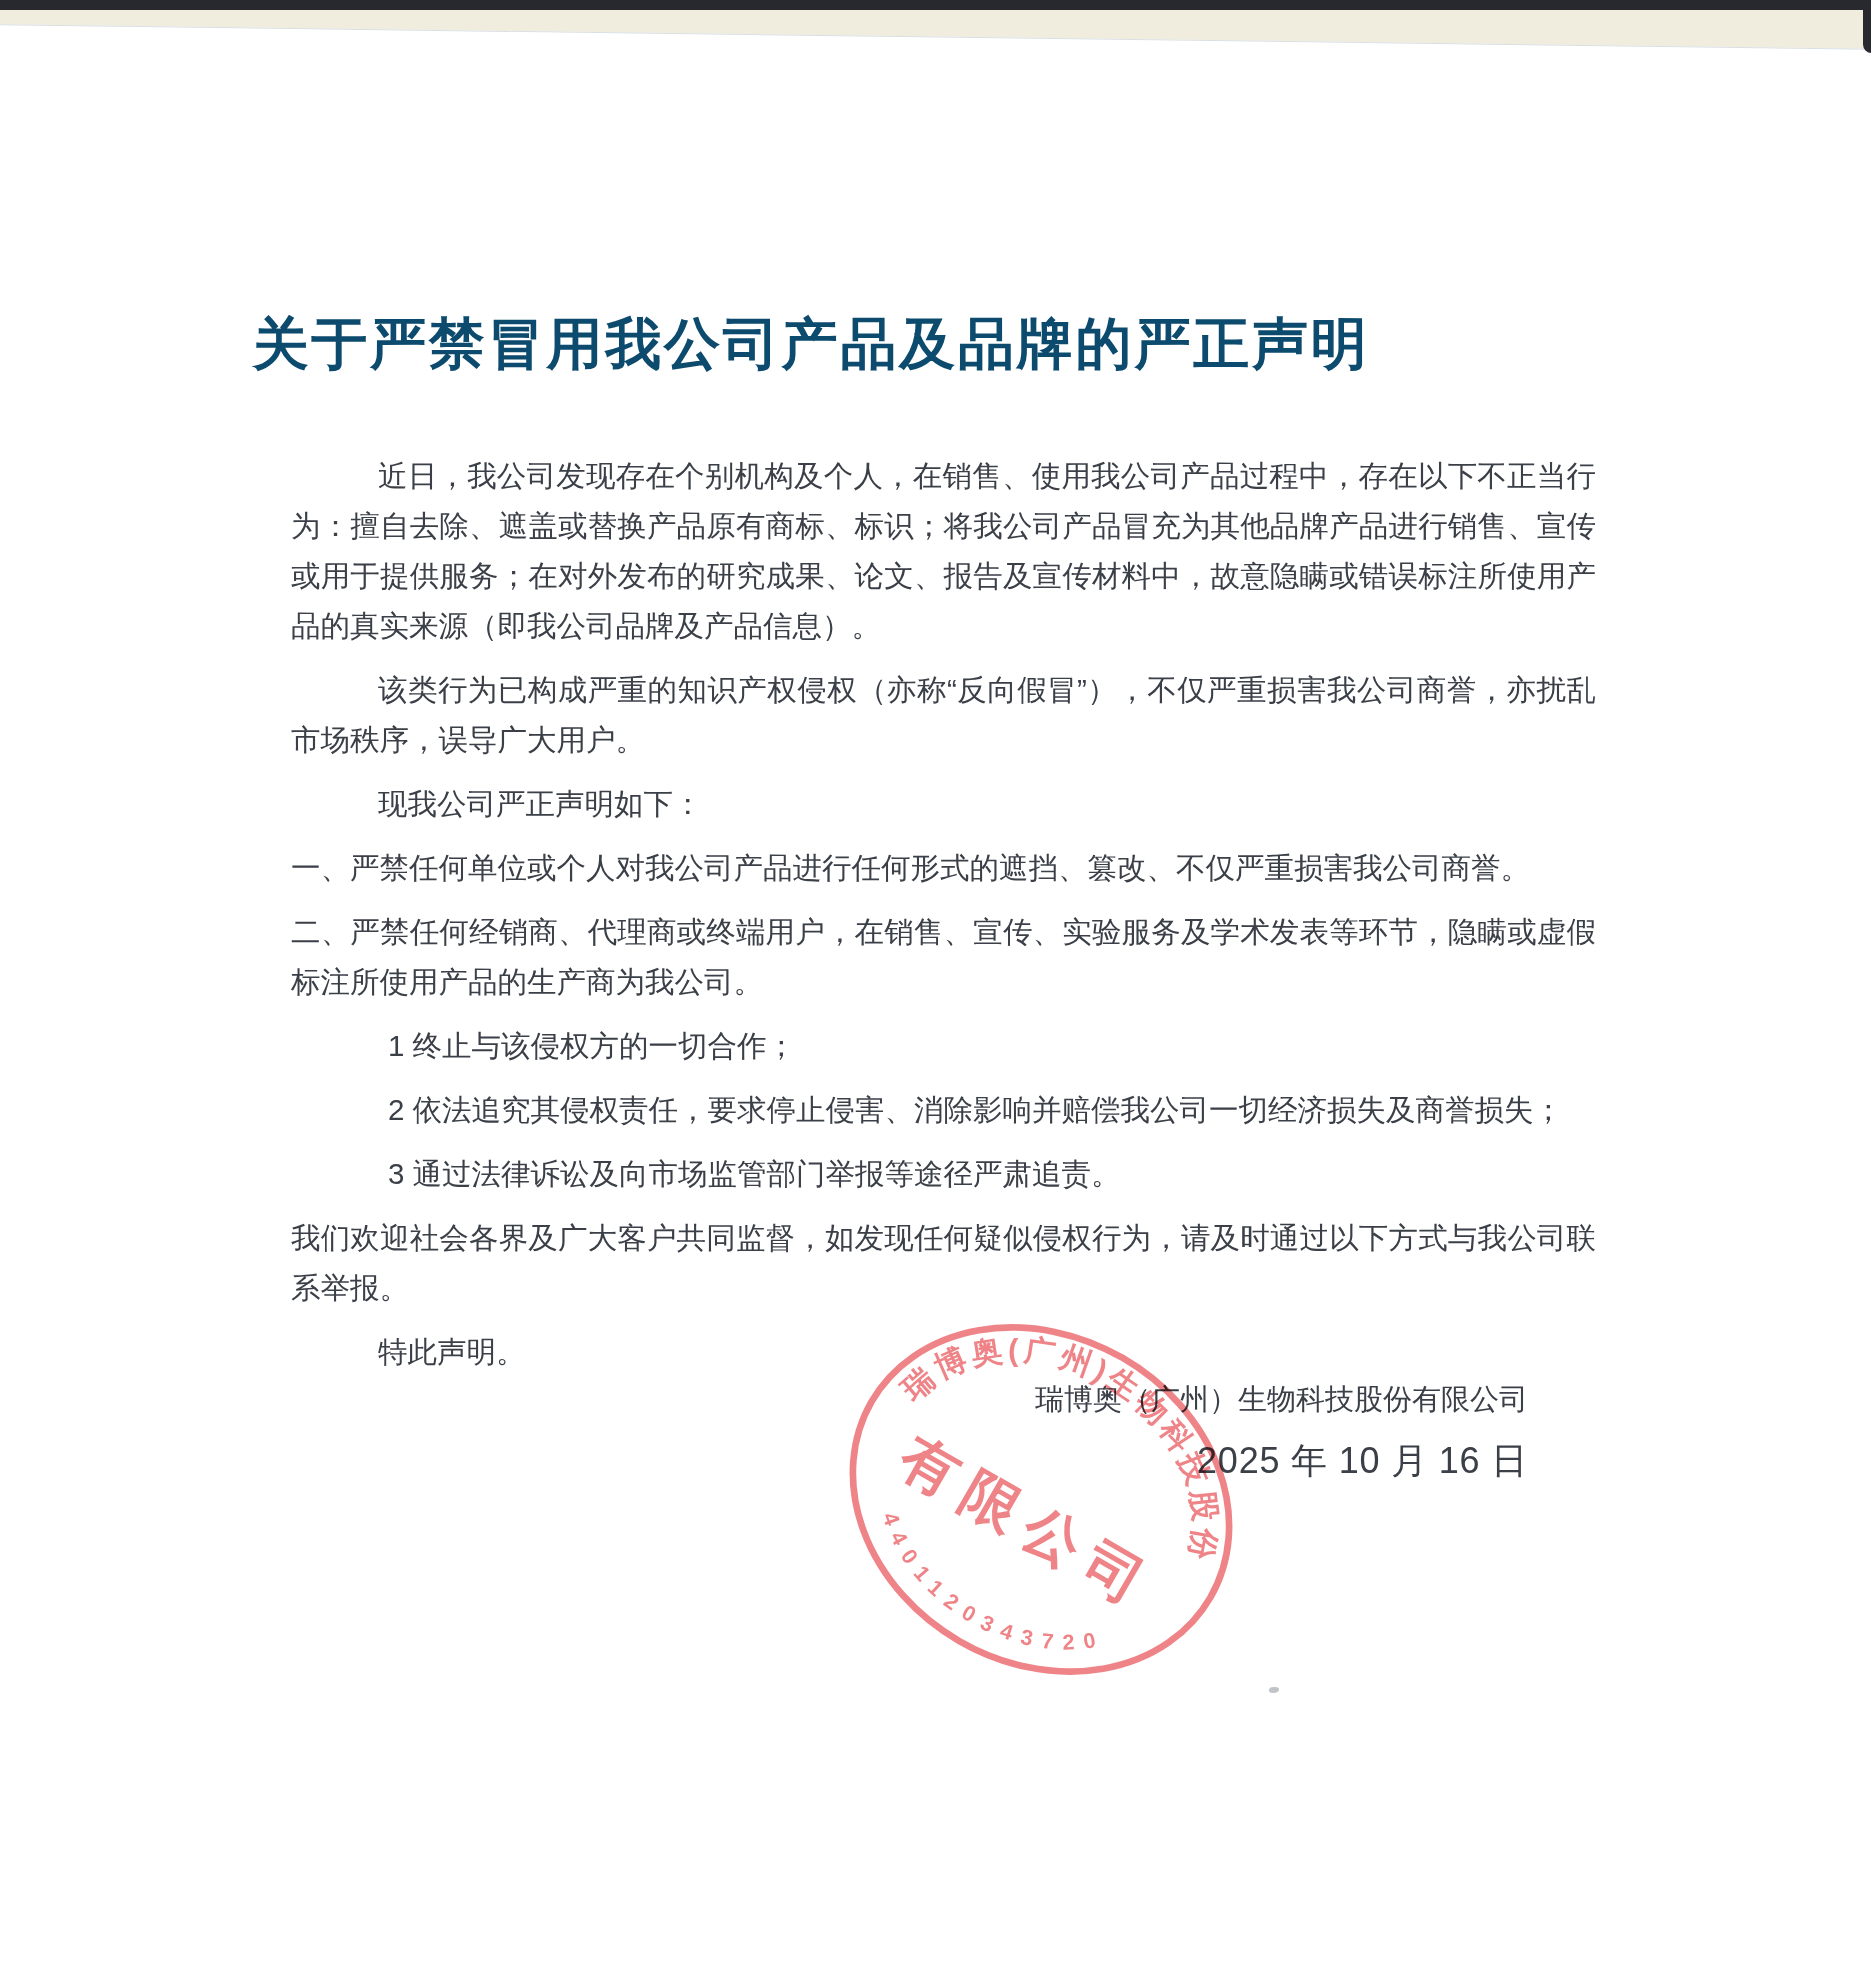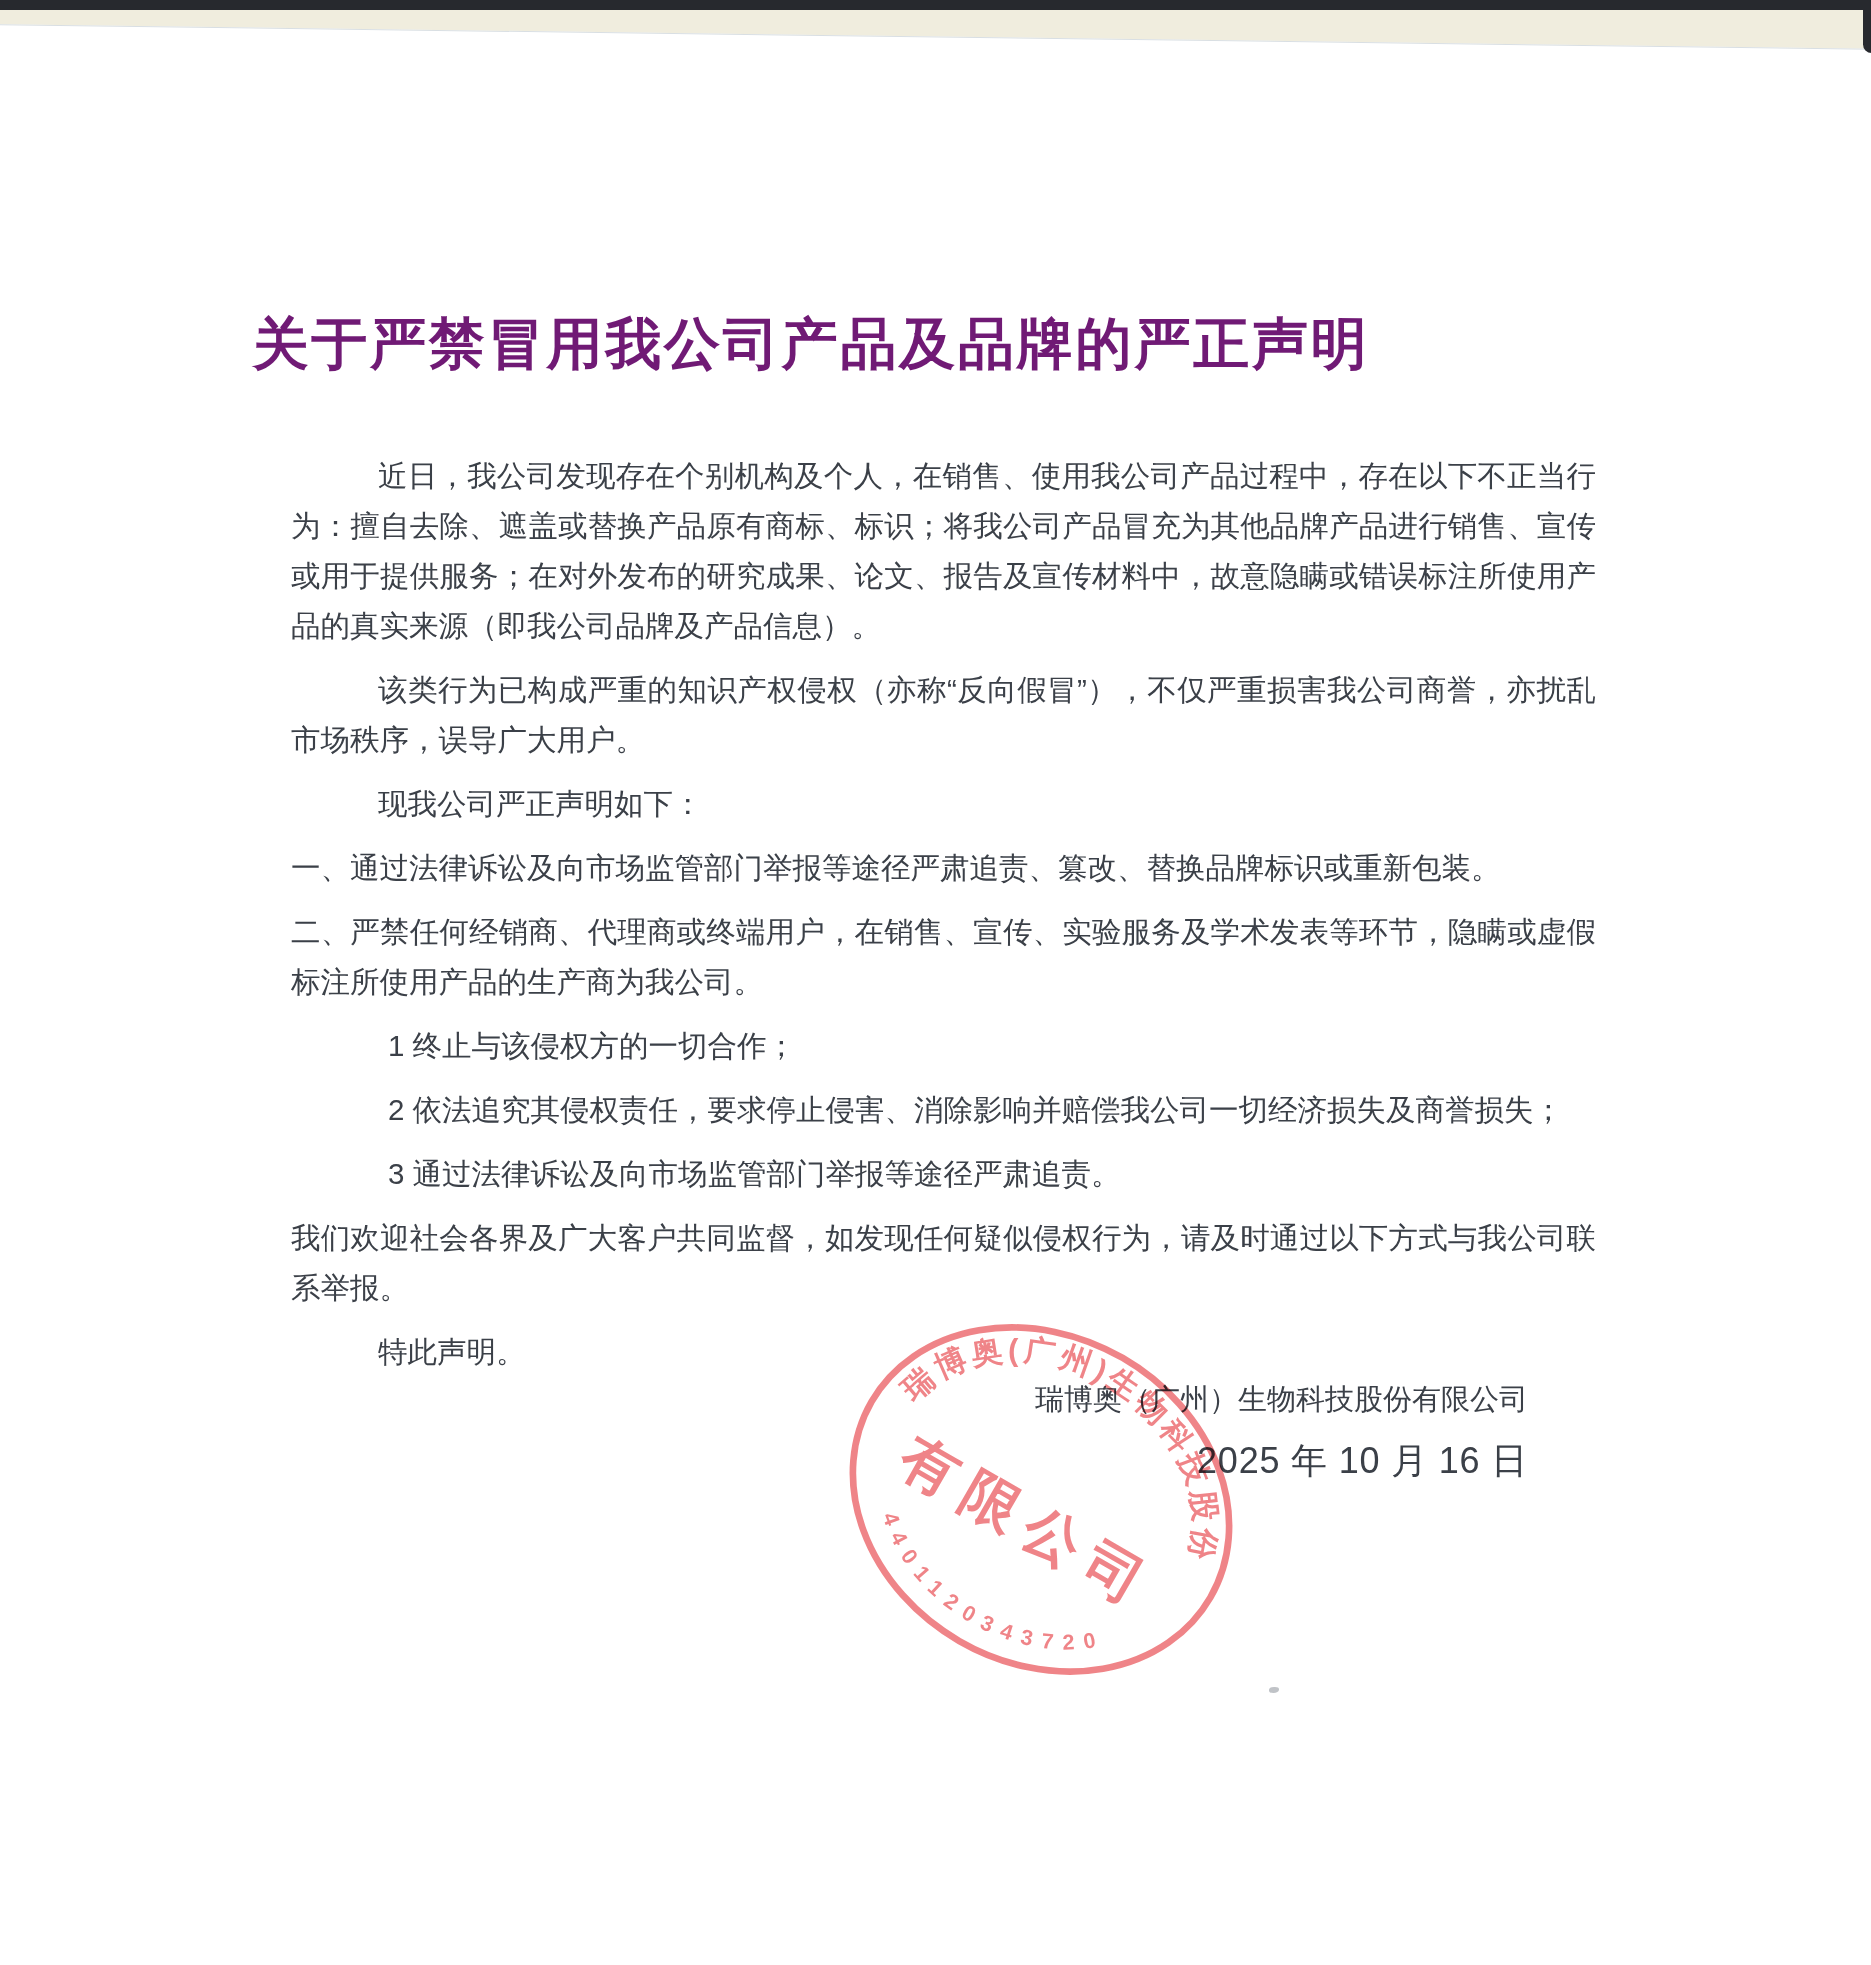--- a/index.html
+++ b/index.html
@@ -36,21 +36,21 @@
     background: #8d9299; border-radius: 50% 40% 55% 45%; opacity: 0.55; z-index: 3;
   }
 
   
   .doc { position: absolute; left: 0; top: 0; width: 1872px; height: 2647px; z-index: 6; }
 
   .doc-title {
     position: absolute; left: 0; top: 310px; width: 1622px;
     text-align: center;
     font-size: 56px; line-height: 1.2; font-weight: 700;
-    letter-spacing: 2.8px; color: #701a75;
+    letter-spacing: 2.8px; color: #0c4a6e;
   }
 
   .doc-body {
     position: absolute; left: 277px; top: 437px; width: 1333px;
     font-size: 29.5px; line-height: 50px; color: #3b4048;
     text-align: justify;
   }
   .doc-body p { margin: 14px; padding: 0; }
   .doc-body p.indent { text-indent: 87px; }
   .doc-body p.sub-item { padding-left: 97px; }
@@ -82,21 +82,21 @@
 <div class="speck"></div>
 
 <div class="doc">
 
   <div class="doc-title">关于严禁冒用我公司产品及品牌的严正声明</div>
 
   <div class="doc-body">
     <p class="indent">近日，我公司发现存在个别机构及个人，在销售、使用我公司产品过程中，存在以下不正当行为：擅自去除、遮盖或替换产品原有商标、标识；将我公司产品冒充为其他品牌产品进行销售、宣传或用于提供服务；在对外发布的研究成果、论文、报告及宣传材料中，故意隐瞒或错误标注所使用产品的真实来源（即我公司品牌及产品信息）。</p>
     <p class="indent">该类行为已构成严重的知识产权侵权（亦称“反向假冒”），不仅严重损害我公司商誉，亦扰乱市场秩序，误导广大用户。</p>
     <p class="indent">现我公司严正声明如下：</p>
-    <p>一、通过法律诉讼及向市场监管部门举报等途径严肃追责、篡改、替换品牌标识或重新包装。</p>
+    <p>一、严禁任何单位或个人对我公司产品进行任何形式的遮挡、篡改、不仅严重损害我公司商誉。</p>
     <p>二、严禁任何经销商、代理商或终端用户，在销售、宣传、实验服务及学术发表等环节，隐瞒或虚假标注所使用产品的生产商为我公司。</p>
     <p class="sub-item">1  终止与该侵权方的一切合作；</p>
     <p class="sub-item">2  依法追究其侵权责任，要求停止侵害、消除影响并赔偿我公司一切经济损失及商誉损失；</p>
     <p class="sub-item">3  通过法律诉讼及向市场监管部门举报等途径严肃追责。</p>
     <p>我们欢迎社会各界及广大客户共同监督，如发现任何疑似侵权行为，请及时通过以下方式与我公司联系举报。</p>
     <p class="indent">特此声明。</p>
   </div>
 
   <div class="signature">
     <div class="company">瑞博奥（广州）生物科技股份有限公司</div>

